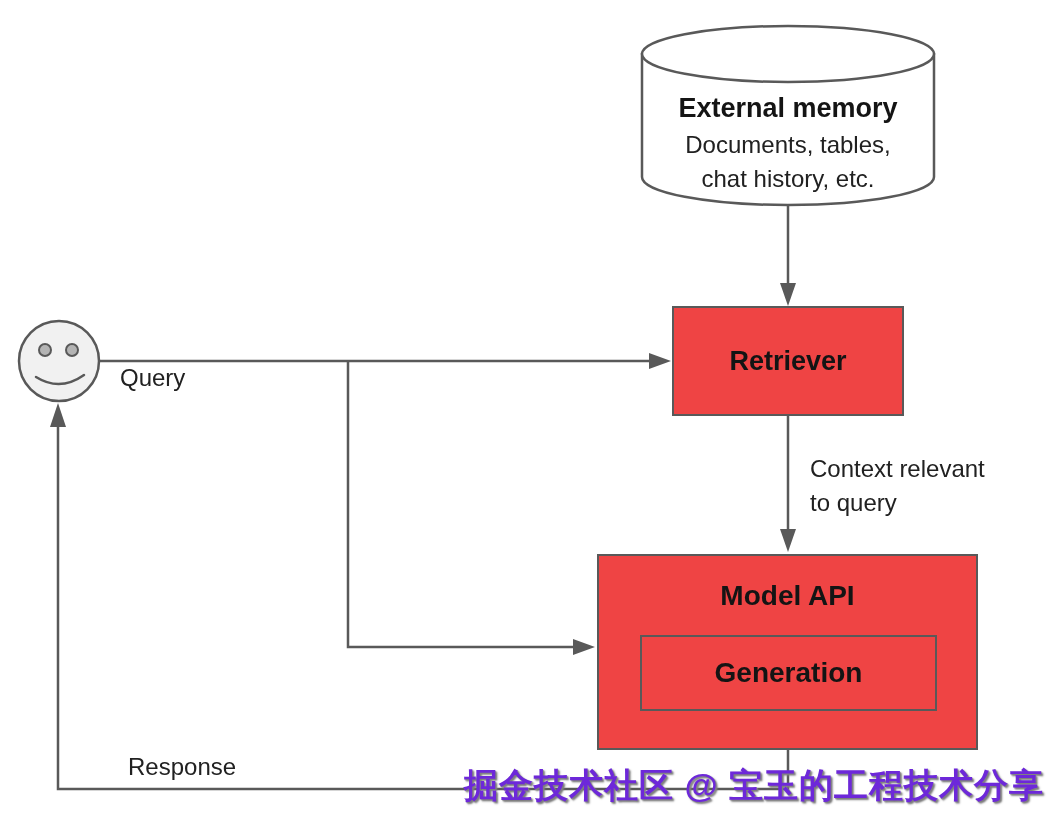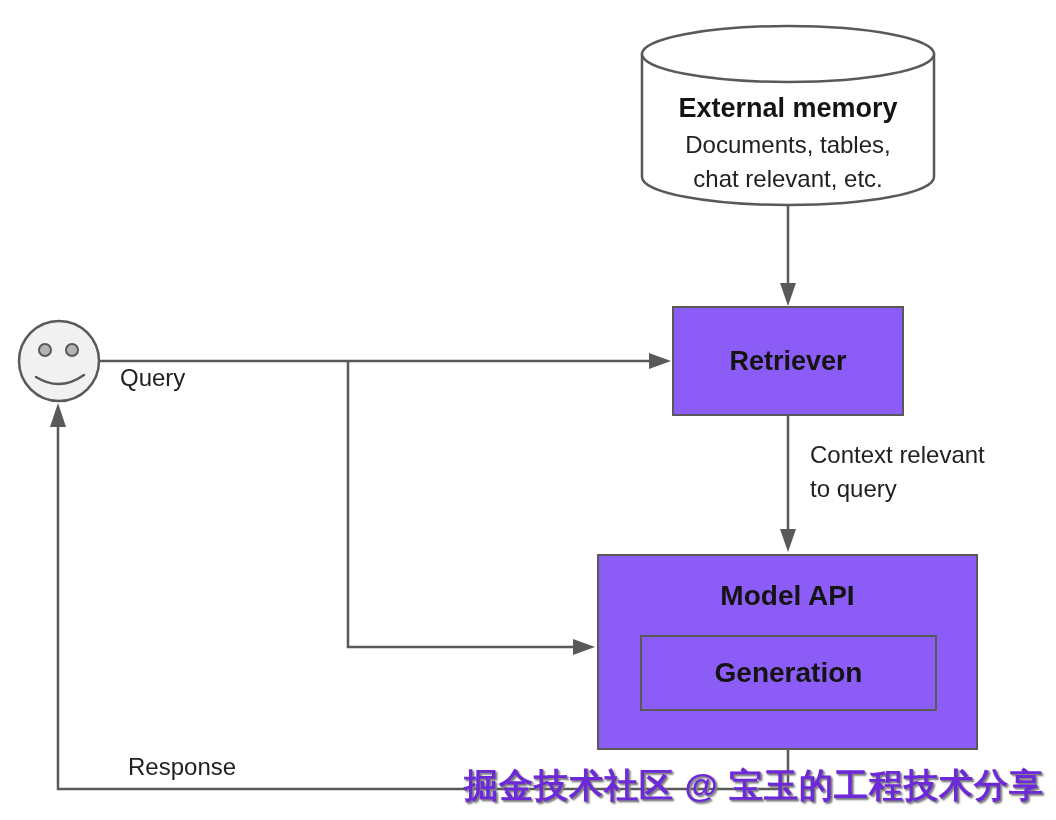--- a/index.html
+++ b/index.html
@@ -20,21 +20,21 @@
     position: absolute;
     left: 0;
     top: 0;
     width: 1056px;
     height: 820px;
   }
   .box {
     position: absolute;
     box-sizing: border-box;
     border: 2px solid #595959;
-    background: #8b5cf6;
+    background: #ef4444;
   }
   .retriever-box {
     left: 672px;
     top: 306px;
     width: 232px;
     height: 110px;
     display: flex;
     align-items: center;
     justify-content: center;
     font-size: 27px;
@@ -92,21 +92,21 @@
   }
   .query-label {
     left: 120px;
     top: 324px;
     width: 112px;
     text-align: left;
     margin-top: 40px;
   }
   .context-label {
     left: 810px;
-    top: 438px;
+    top: 452px;
     width: 195px;
     line-height: 34px;
   }
   .response-label {
     left: 128px;
     top: 753px;
   }
   .watermark {
     position: absolute;
     right: 12px;
@@ -159,21 +159,21 @@
     <g>
       <circle cx="59" cy="361" r="40" fill="#f1f1f1" stroke="#595959" stroke-width="2.5"></circle>
       <circle cx="45" cy="350" r="6" fill="#b4b4b4" stroke="#595959" stroke-width="2"></circle>
       <circle cx="72" cy="350" r="6" fill="#b4b4b4" stroke="#595959" stroke-width="2"></circle>
       <path d="M36,377 Q60,392 84,375" fill="none" stroke="#595959" stroke-width="2.5" stroke-linecap="round"></path>
     </g>
   </svg>
 
   <div class="cyl-text">
     <div class="cyl-title">External memory</div>
-    <div class="cyl-subtitle">Documents, tables, chat relevant, etc.</div>
+    <div class="cyl-subtitle">Documents, tables, chat history, etc.</div>
   </div>
 
   <div class="box retriever-box">
     <span>Retriever</span>
   </div>
 
   <div class="box model-api-box">
     <div class="model-api-title">Model API</div>
     <div class="box generation-box">
       <span>Generation</span>

